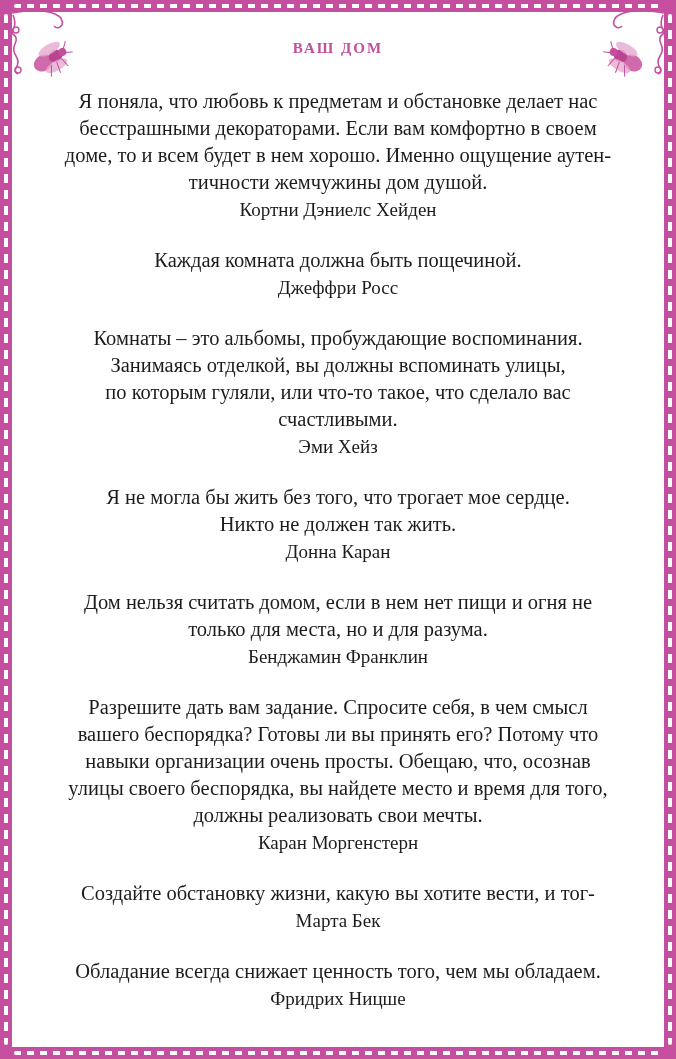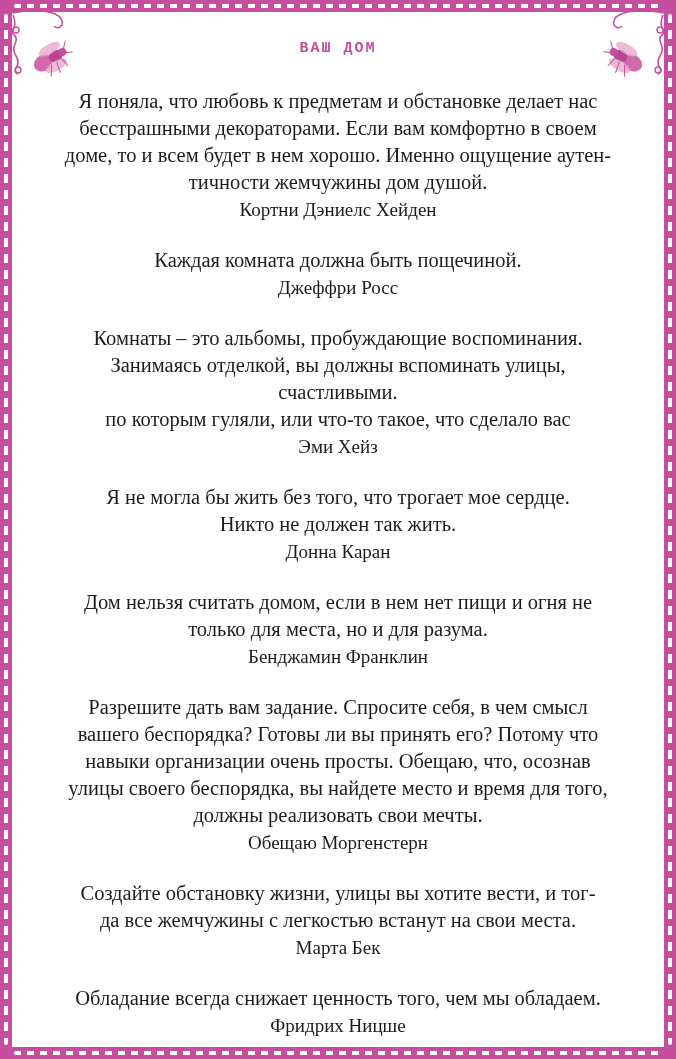--- a/index.html
+++ b/index.html
@@ -50,21 +50,21 @@
     }
     .corner-tl { left: 0; top: 0; }
     .corner-tr { right: 0; top: 0; transform: scaleX(-1); }
 
     .header {
       position: absolute;
       top: 40px;
       left: 0;
       width: 676px;
       text-align: center;
-      font-family: Liberation Mono, monospace;
+      font-family: Liberation Serif, serif;
       font-weight: bold;
       font-size: 15px;
       letter-spacing: 2px;
       color: #c0509c;
     }
 
     .content {
       position: absolute;
       top: 88px;
       left: 40px;
@@ -149,22 +149,22 @@
     </div>
 
     <div class="quote-block">
       <div class="quote-line">Каждая комната должна быть пощечиной.</div>
       <div class="author">Джеффри Росс</div>
     </div>
 
     <div class="quote-block">
       <div class="quote-line">Комнаты – это альбомы, пробуждающие воспоминания.</div>
       <div class="quote-line">Занимаясь отделкой, вы должны вспоминать улицы,</div>
+      <div class="quote-line">по которым гуляли, или что-то такое, что сделало вас</div>
       <div class="quote-line">счастливыми.</div>
-      <div class="quote-line">по которым гуляли, или что-то такое, что сделало вас</div>
       <div class="author">Эми Хейз</div>
     </div>
 
     <div class="quote-block">
       <div class="quote-line">Я не могла бы жить без того, что трогает мое сердце.</div>
       <div class="quote-line">Никто не должен так жить.</div>
       <div class="author">Донна Каран</div>
     </div>
 
     <div class="quote-block">
@@ -172,26 +172,25 @@
       <div class="quote-line">только для места, но и для разума.</div>
       <div class="author">Бенджамин Франклин</div>
     </div>
 
     <div class="quote-block">
       <div class="quote-line">Разрешите дать вам задание. Спросите себя, в чем смысл</div>
       <div class="quote-line">вашего беспорядка? Готовы ли вы принять его? Потому что</div>
       <div class="quote-line">навыки организации очень просты. Обещаю, что, осознав</div>
       <div class="quote-line">улицы своего беспорядка, вы найдете место и время для того,</div>
       <div class="quote-line">должны реализовать свои мечты.</div>
-      <div class="author">Обещаю Моргенстерн</div>
+      <div class="author">Каран Моргенстерн</div>
     </div>
 
     <div class="quote-block">
-      <div class="quote-line">Создайте обстановку жизни, улицы вы хотите вести, и тог-</div>
-      <div class="quote-line">да все жемчужины с легкостью встанут на свои места.</div>
+      <div class="quote-line">Создайте обстановку жизни, какую вы хотите вести, и тог-</div>
       <div class="author">Марта Бек</div>
     </div>
 
     <div class="quote-block">
       <div class="quote-line">Обладание всегда снижает ценность того, чем мы обладаем.</div>
       <div class="author">Фридрих Ницше</div>
     </div>
 
   </div>
 </div>

